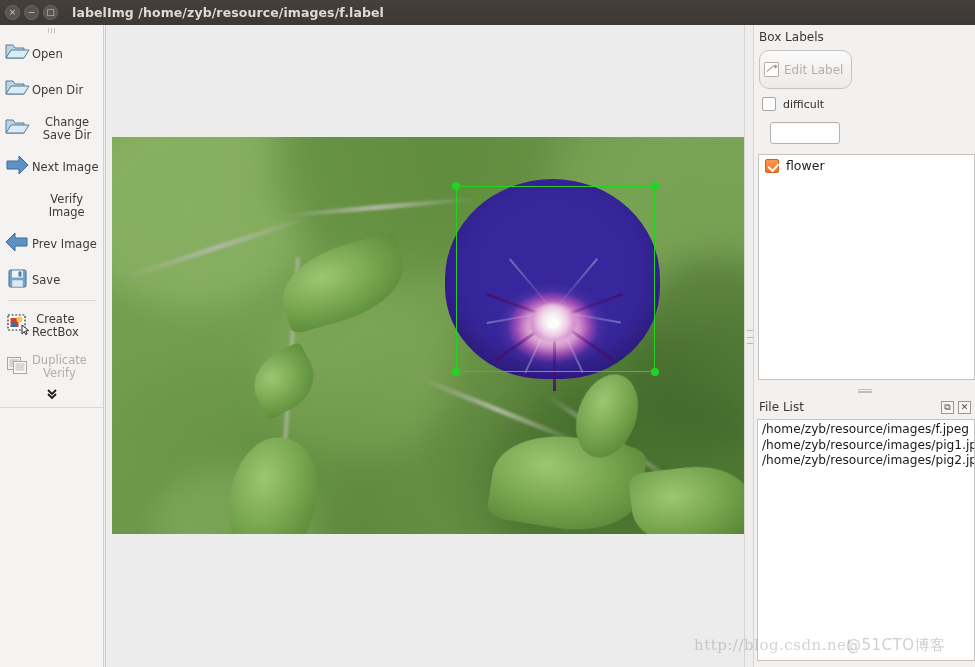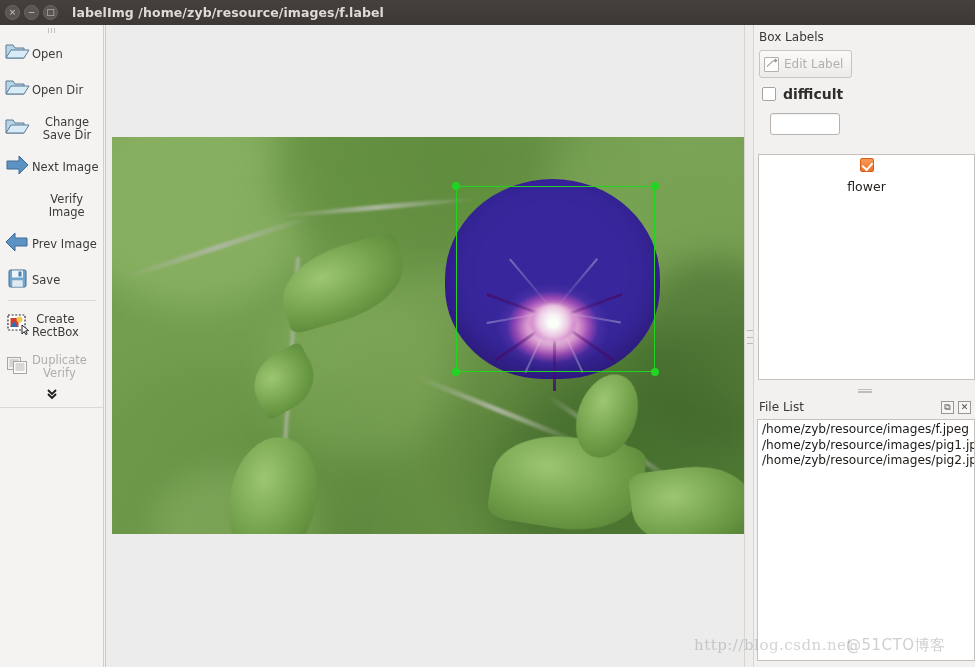--- a/index.html
+++ b/index.html
@@ -217,22 +217,22 @@
   .dock-ic {
     width: 13px; height: 13px;
     border: 1px solid #9b9690;
     display: flex; align-items: center; justify-content: center;
     font-size: 9px; color: #4a4744; line-height: 1;
     background: #f6f5f4;
   }
 
   .btn {
     display: inline-flex; align-items: center; gap: 5px;
-    height: 28px; padding: 0 8px 0 4px;
-    border: 1px solid #c8c3be; border-radius: 3px;
+    height: 39px; padding: 0 8px 0 4px;
+    border: 1px solid #c8c3be; border-radius: 10px;
     background: linear-gradient(to bottom, #fbfafa, #edebe9);
     font-size: 12px; color: #b3afab;
   }
   .btn .ic {
     width: 15px; height: 15px;
     border: 1.2px solid #b5b0ab; border-radius: 1px;
     background: #fdfdfd; position: relative;
   }
   .btn .ic::after {
     content: ""; position: absolute; left: 2px; top: 8px;
@@ -240,21 +240,21 @@
     transform: rotate(-42deg); transform-origin: left center;
   }
   .btn .ic::before {
     content: ""; position: absolute; right: 1px; top: 1.5px;
     width: 3px; height: 3px; background: #9d9893;
     transform: rotate(45deg);
   }
 
   .chk-row {
     display: flex; align-items: center; gap: 7px;
-    font-size: 14px; color: #2f2c29; font-weight: bold;
+    font-size: 11px; color: #2f2c29;
   }
   .chk {
     width: 14px; height: 14px;
     border: 1.2px solid #a8a39e; border-radius: 2px;
     background: #ffffff; flex: none;
   }
   .chk.on {
     background: linear-gradient(to bottom, #f79a56, #ef7326);
     border-color: #d35f17;
     position: relative;
@@ -275,21 +275,21 @@
   }
 
   .listbox {
     background: #ffffff;
     border: 1px solid #c6c1bc;
     overflow: hidden;
   }
   .label-item {
     display: flex; align-items: center; gap: 7px;
     padding: 3px 6px;
-    font-size: 12.5px; color: #23201d; flex-direction: column;
+    font-size: 12.5px; color: #23201d;
   }
   .file-item {
     font-size: 12.2px; color: #1d1a17;
     padding: 0 3px; line-height: 15.5px;
     white-space: nowrap; overflow: hidden;
   }
 
   .hsplit {
     position: absolute; left: 0; width: 221px; height: 8px;
     background: #f2f1f0;

